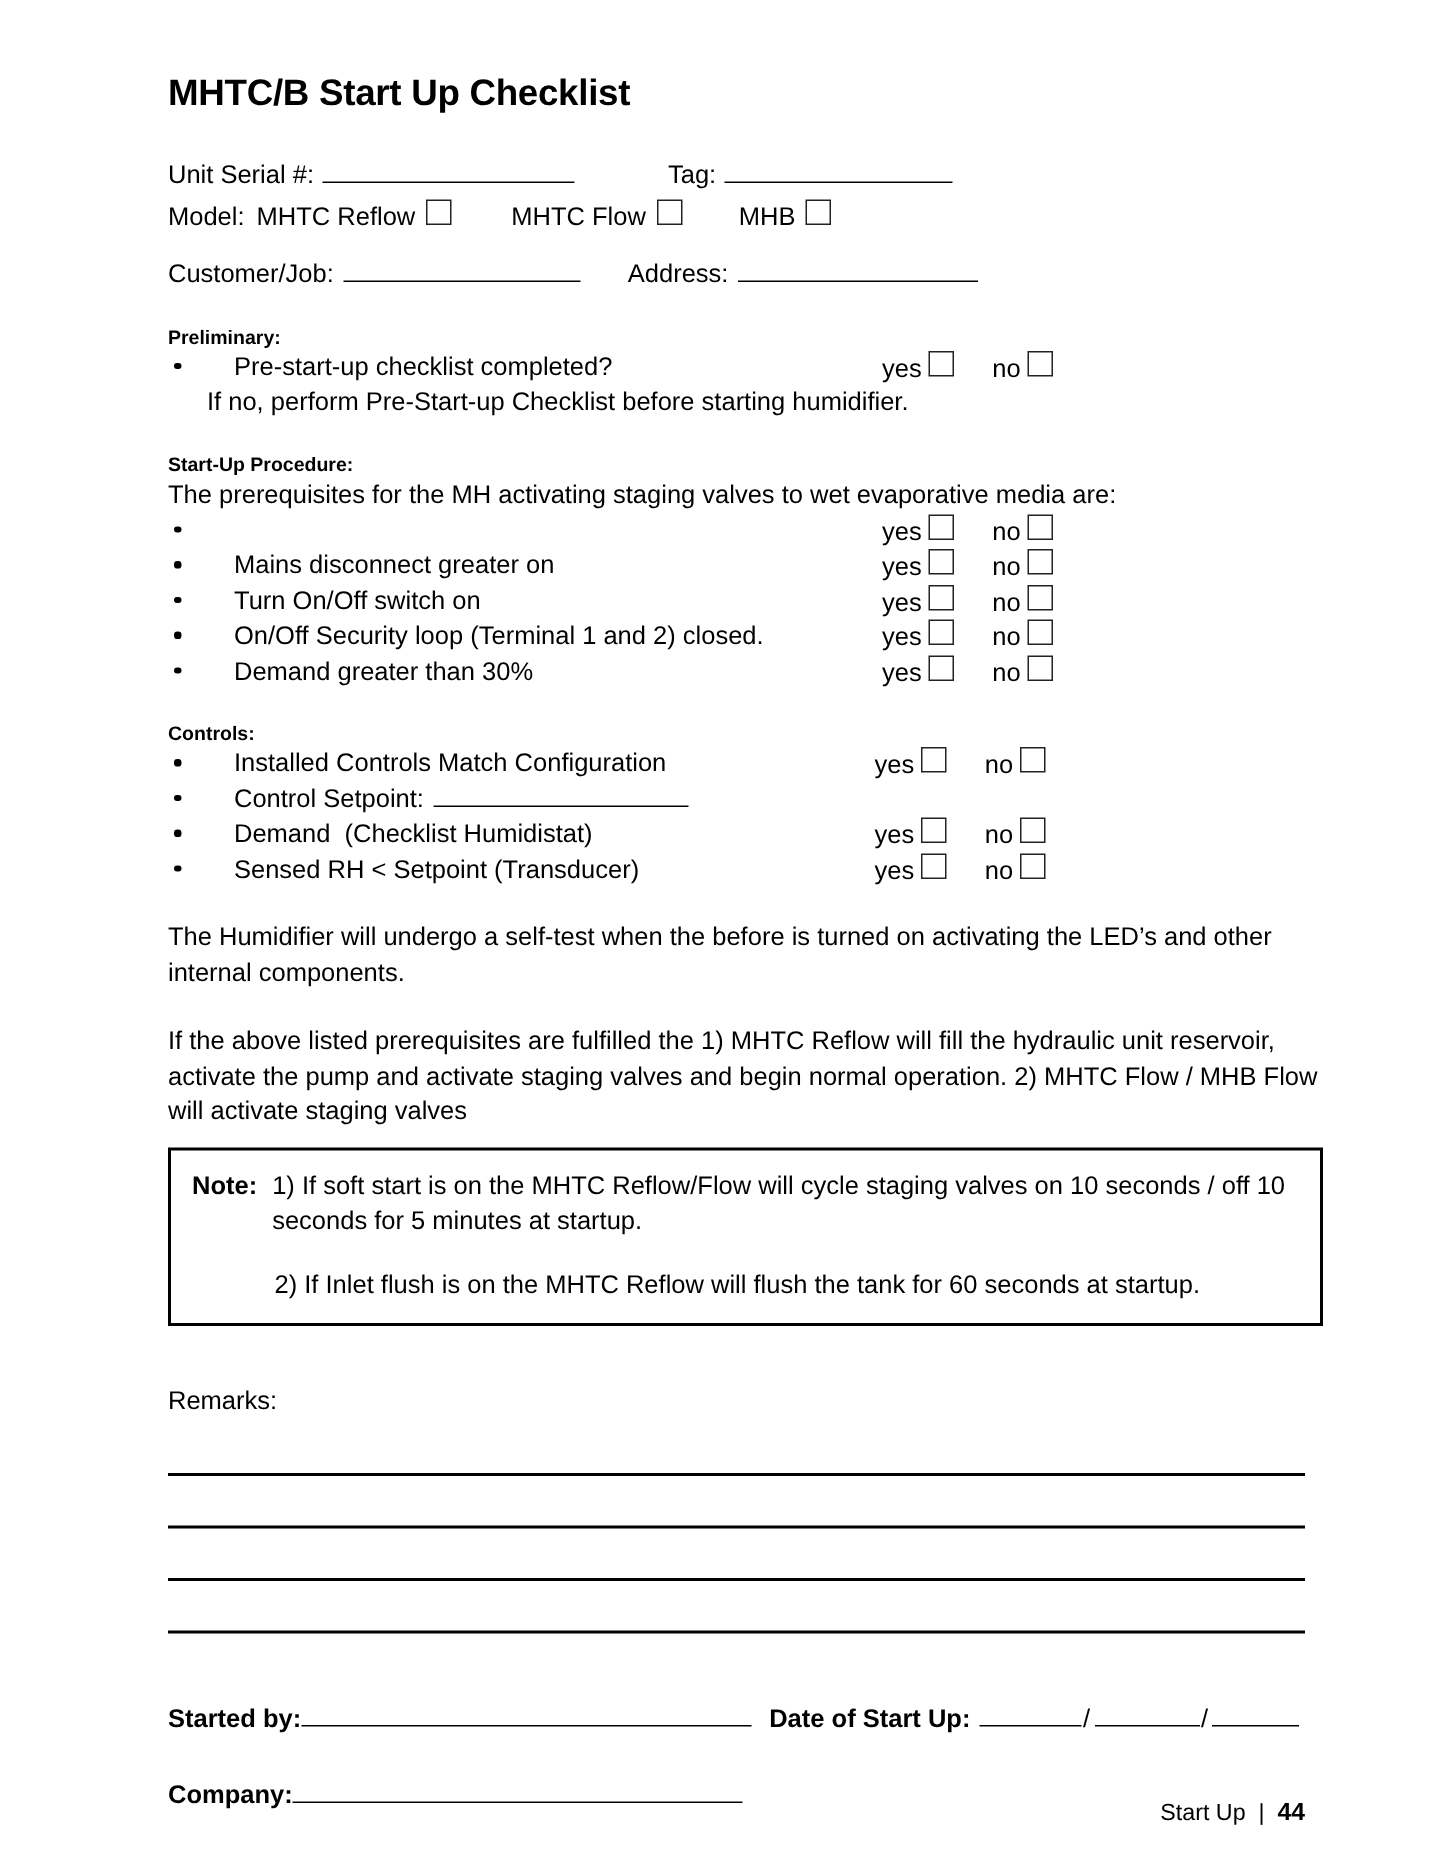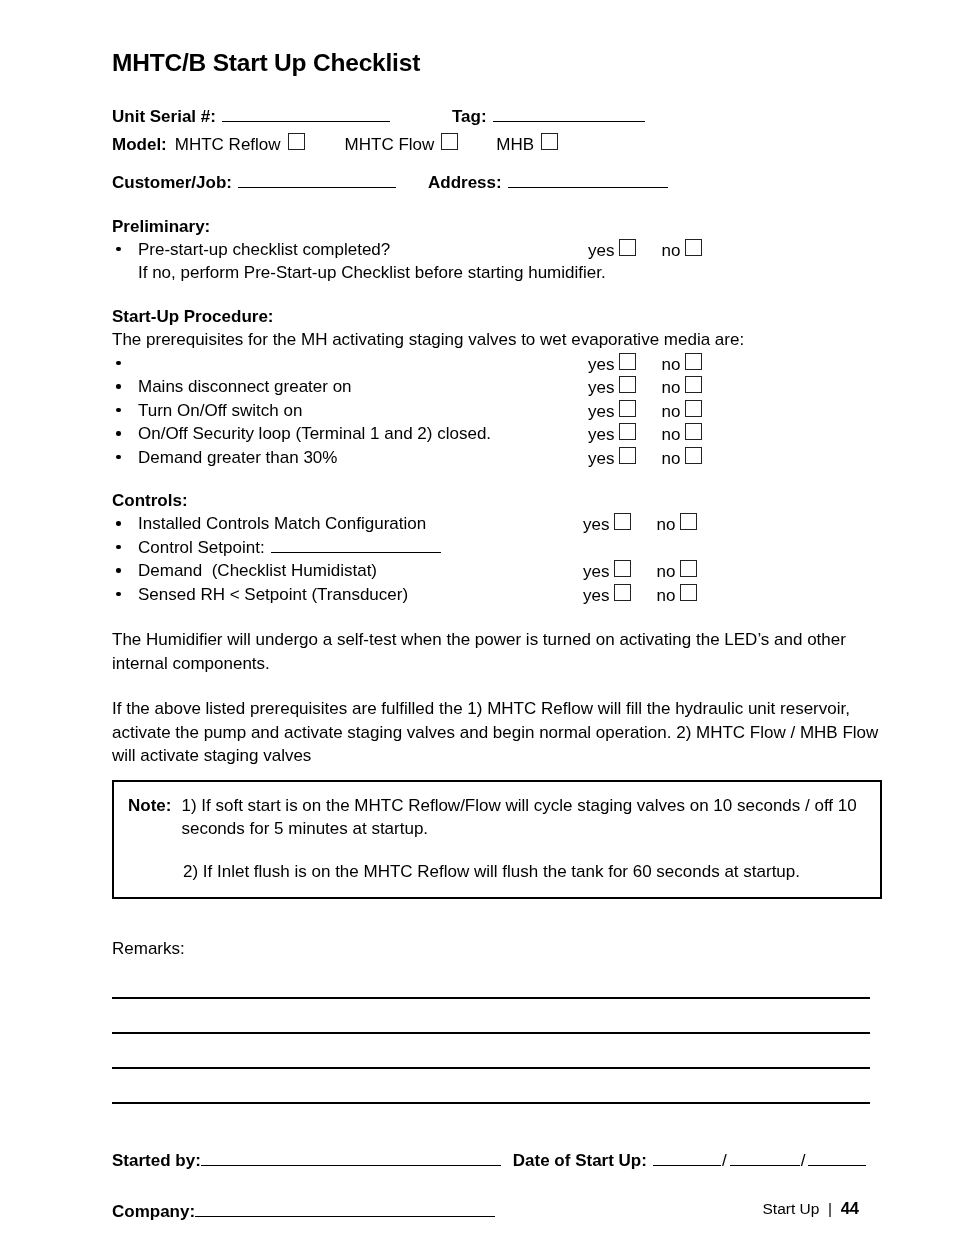--- a/index.html
+++ b/index.html
@@ -34,21 +34,21 @@
     line-height: 1.1;
   }
 
   
   .id-block { font-size: 17px; line-height: 24px; }
   .id-row {
     display: flex;
     align-items: baseline;
     margin-bottom: 4px;
   }
-  .lbl-bold { font-weight: bold; white-space: pre; }
+  .lbl-bold { font-weight: normal; white-space: pre; }
   .lbl-reg  { font-weight: normal; white-space: pre; }
   .blank {
     display: inline-block;
     border-bottom: 1.6px solid #000;
     height: 15px;
   }
   .b-serial  { width: 168px; margin-left: 6px; }
   .b-tag     { width: 152px; margin-left: 6px; }
   .b-cust    { width: 158px; margin-left: 6px; }
   .b-addr    { width: 160px; margin-left: 6px; }
@@ -64,21 +64,21 @@
     vertical-align: -3px;
     box-sizing: border-box;
   }
   .model-row { margin-bottom: 14px; }
   .model-opt { margin-left: 8px; white-space: pre; }
   .model-gap { display: inline-block; width: 40px; }
   .model-gap2 { display: inline-block; width: 38px; }
 
   
   .sec-head {
-    font-size: 17px;
+    font-size: 13px;
     font-weight: bold;
     margin: 22px 0 1px 0;
   }
   .sec-intro { font-size: 17px; line-height: 23px; margin-bottom: 1px; }
 
   
   .rows { font-size: 17px; }
   .row {
     position: relative;
     display: flex;
@@ -88,21 +88,21 @@
   }
   .bullet {
     position: absolute;
     left: 4px;
     top: 9px;
     width: 4.5px;
     height: 4.5px;
     border-radius: 50%;
     background: #000;
   }
-  .row-text { margin-left: 26px; white-space: pre; }
+  .row-text { margin-left: 44px; white-space: pre; }
   .row-sub  { margin-left: 26px; white-space: pre; line-height: 23.5px; }
 
   
   .yn {
     position: absolute;
     top: 1px;
     display: flex;
     white-space: pre;
   }
   .yn.col-a { left: 476px; }   
@@ -177,21 +177,21 @@
   }
   .dseg1 { width: 68px; margin-left: 6px; }
   .dseg2 { width: 70px; margin-left: 2px; }
   .dseg3 { width: 58px; margin-left: 2px; }
   .slash { padding: 0 1px; }
   .company-row { margin-top: 30px; }
 
   
   .footer {
     position: absolute;
-    right: 95px;
+    right: 84px;
     top: 1181px;
     font-size: 15.5px;
     white-space: pre;
   }
   .footer .pg { font-weight: bold; font-size: 16.5px; }
 </style>
 </head>
 <body>
 
 <div class="page">
@@ -355,21 +355,21 @@
           <span class="word">yes</span>
           <span class="cbx"></span>
           <span class="gap"></span>
           <span class="word">no</span>
           <span class="cbx"></span>
         </span>
       </div>
 
     </div>
 
-    <div class="para">The Humidifier will undergo a self-test when the power is turned on activating the LED’s and other internal components.</div>
+    <div class="para">The Humidifier will undergo a self-test when the before is turned on activating the LED’s and other internal components.</div>
     <div class="para">If the above listed prerequisites are fulfilled the 1) MHTC Reflow will fill the hydraulic unit reservoir, activate the pump and activate staging valves and begin normal operation.  2) MHTC Flow / MHB Flow will activate staging valves</div>
 
     <div class="note-box">
       <div class="note-line">
         <span class="note-label">Note:</span>
         <span class="note-body">1) If soft start is on the MHTC Reflow/Flow will cycle staging valves on 10 seconds / off 10 seconds for 5 minutes at startup.</span>
       </div>
       <div class="note-p2">2) If Inlet flush is on the MHTC Reflow will flush the tank for 60 seconds at startup.</div>
     </div>
 

